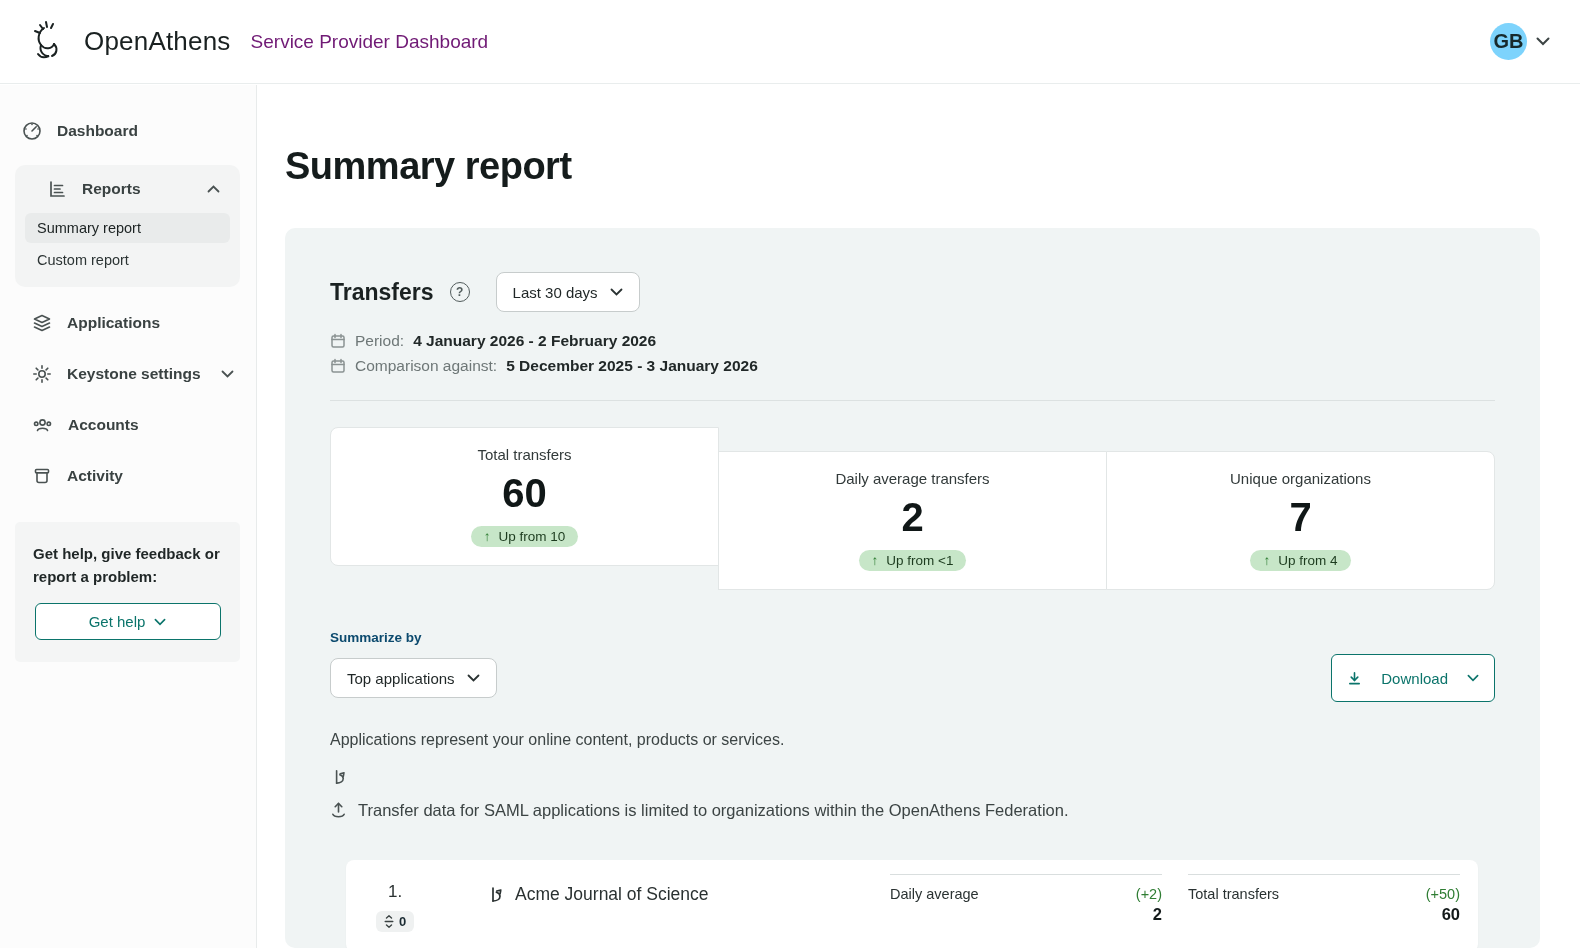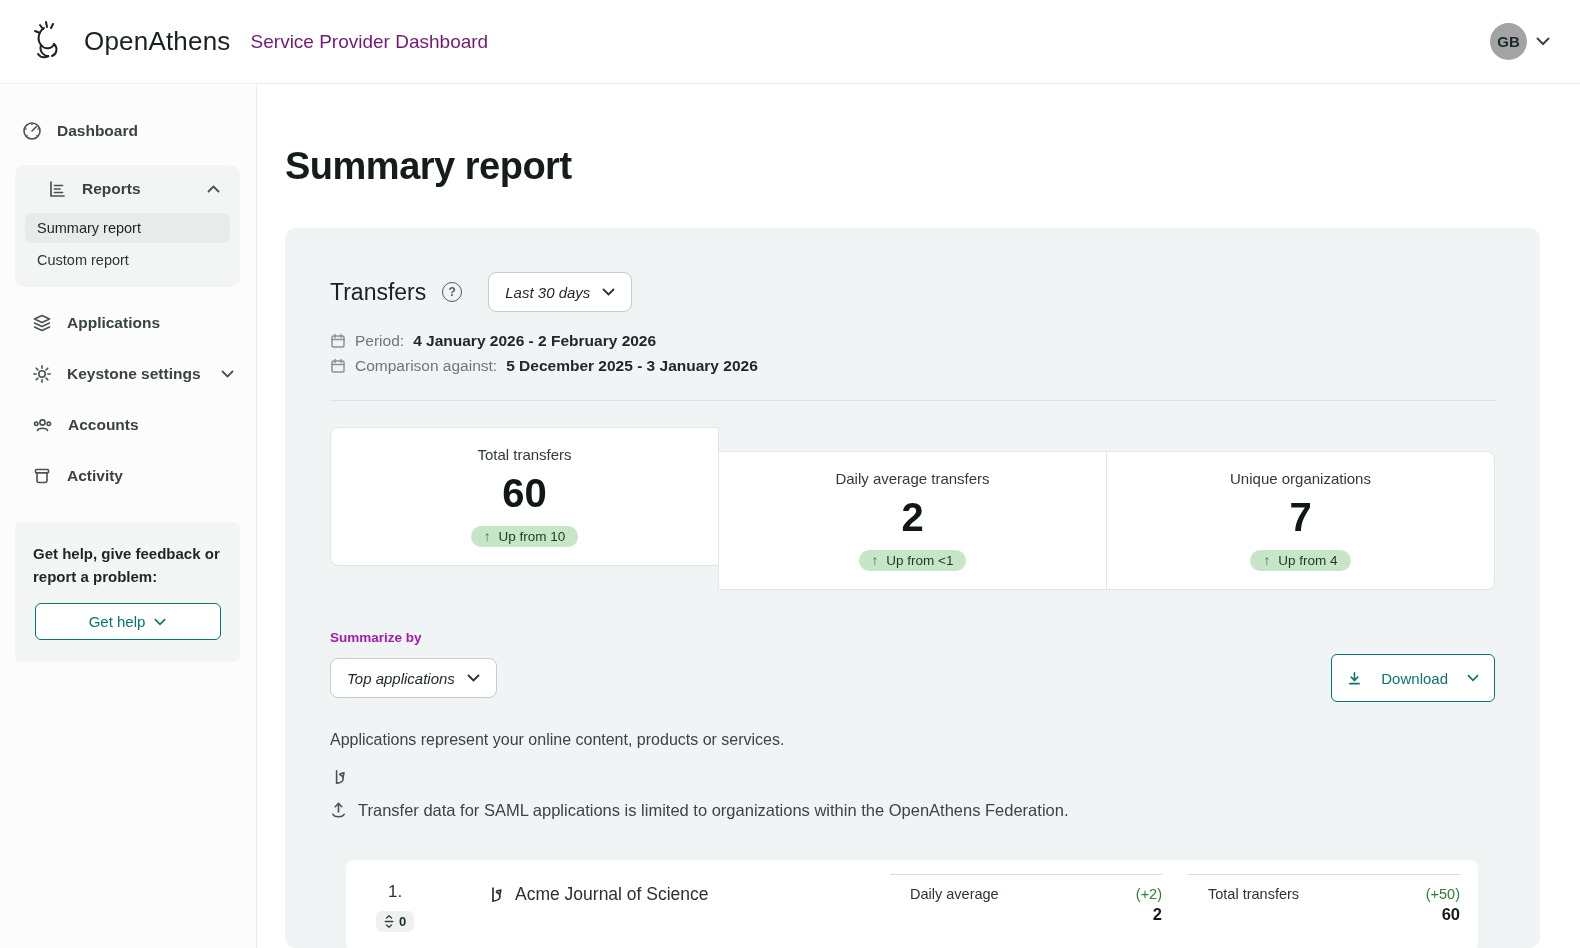--- a/index.html
+++ b/index.html
@@ -7,22 +7,22 @@
   *{box-sizing:border-box;}
   svg{display:block;}
 
   
   .header{position:absolute;top:0;left:0;right:0;height:84px;background:#fff;
     border-bottom:1px solid #e9eded;display:flex;align-items:center;padding:0 30px;}
   .brand{display:flex;align-items:center;gap:10px;}
   .brand-word{font-size:26px;font-weight:500;letter-spacing:.2px;color:#1a2121;}
   .app-title{font-size:19px;color:#701a75;margin-left:20px;}
   .header-right{margin-left:auto;display:flex;align-items:center;gap:9px;}
-  .avatar{width:37px;height:37px;border-radius:50%;background:#a3a3a3;display:flex;
-    align-items:center;justify-content:center;font-size:15px;font-weight:700;color:#17292b;}
+  .avatar{width:37px;height:37px;border-radius:50%;background:#7dd3fc;display:flex;
+    align-items:center;justify-content:center;font-size:20px;font-weight:700;color:#17292b;}
 
   
   .sidebar{position:absolute;top:85px;left:0;bottom:0;width:257px;background:#fcfcfc;
     border-right:1px solid #e8ebeb;padding-top:24px;}
   .nav-item{display:flex;align-items:center;height:44px;padding:0 22px 0 32px;gap:15px;
     font-size:15.5px;font-weight:700;color:#3a4242;cursor:pointer;margin-top:7px;}
   .nav-item:first-child{margin-top:0;padding-left:22px;}
   .nav-icon{color:#4a5252;flex:0 0 auto;}
   .nav-chev{margin-left:auto;color:#4a5252;}
   .reports-group{margin:12px 16px 0 15px;background:#f3f4f4;border-radius:10px;padding:2px 4px 10px;}
@@ -36,65 +36,65 @@
     background:#fff;color:#0b746b;font-size:15px;display:flex;align-items:center;justify-content:center;
     gap:9px;cursor:pointer;}
 
   
   .main{position:absolute;top:85px;left:258px;right:0;bottom:0;background:#fff;}
   .page-title{margin:60px 0 0 27px;font-size:38px;font-weight:700;letter-spacing:-.5px;color:#151c1c;}
   .panel{position:absolute;left:27px;top:143px;width:1255px;height:720px;background:#f0f4f4;
     border-radius:10px;padding:44px 45px 0;}
 
   .transfers-row{display:flex;align-items:center;gap:16px;}
-  .transfers-h{font-size:23px;font-weight:400;color:#1a2121;}
+  .transfers-h{font-size:23px;font-weight:700;color:#1a2121;}
   .qmark{width:20px;height:20px;border:1.6px solid #525c5c;border-radius:50%;display:flex;
     align-items:center;justify-content:center;font-size:12px;font-weight:700;color:#525c5c;}
   .select-btn{display:flex;align-items:center;gap:12px;background:#fff;border:1px solid #c7cccc;
-    border-radius:8px;height:40px;padding:8px 16px;font-size:15px;color:#1f2626;cursor:pointer;font-style:italic;}
+    border-radius:8px;height:40px;padding:8px 16px;font-size:15px;color:#1f2626;cursor:pointer;}
   .range-btn{margin-left:10px;}
   .date-row{display:flex;align-items:center;gap:9px;margin-top:20px;font-size:15.5px;}
   .date-row + .date-row{margin-top:7px;}
   .date-label{color:#6e7777;}
   .date-value{font-weight:700;color:#212828;}
   .cal-icon{color:#8a9292;}
   .divider{margin-top:25px;border-top:1px solid #dce1e1;}
 
   .stats{display:flex;margin-top:26px;}
   .stat-card{flex:1;height:139px;background:#fff;border:1px solid #e2e6e6;display:flex;
     flex-direction:column;align-items:center;justify-content:center;}
   .stat-card + .stat-card{margin-left:-1px;margin-top:24px;}
   .stat-card:first-child{border-radius:8px 0 0 8px;}
   .stat-card:last-child{border-radius:0 8px 8px 0;}
   .stat-label{font-size:15px;color:#323a3a;}
   .stat-value{font-size:40px;font-weight:700;color:#101717;margin:10px 0 13px;line-height:1;}
   .badge{background:#c7e6c8;border-radius:12px;padding:3px 13px;font-size:13.5px;color:#1c3b1e;
     display:flex;align-items:center;gap:8px;}
   .badge .arrow{color:#2f7d33;font-weight:700;}
 
-  .summarize-label{margin-top:40px;font-size:13.5px;font-weight:700;color:#a21caf;}
+  .summarize-label{margin-top:40px;font-size:13.5px;font-weight:700;color:#0c4a6e;}
   .controls-row{display:flex;align-items:center;margin-top:9px;}
   .download-btn{margin-left:auto;display:flex;align-items:center;gap:19px;background:#fff;
     border:1px solid #0b746b;border-radius:6px;height:48px;padding:0 15px;color:#0b746b;
     font-size:15px;cursor:pointer;}
   .desc{margin-top:26px;font-size:16px;color:#3c4444;line-height:24.5px;}
   .note-row{display:flex;align-items:center;gap:11px;margin-top:15px;font-size:16.5px;color:#3c4444;}
   .note-icon{color:#4a5252;flex:0 0 auto;}
 
   .row-card{margin:40px 17px 0 16px;background:#fff;border-radius:8px;height:92px;
     box-shadow:0 1px 2px rgba(0,0,0,.04);display:flex;padding:14px 18px 14px 30px;}
   .rank-col{width:78px;display:flex;flex-direction:column;align-items:flex-start;padding-top:8px;}
   .rank-num{font-size:17px;color:#2a3131;margin-left:12px;}
   .rank-pill{margin-top:9px;background:#eff1f1;border-radius:6px;padding:3px 8px;display:flex;
     align-items:center;gap:5px;font-size:13px;font-weight:700;color:#1b2b33;}
   .app-name{display:flex;align-items:center;gap:11px;margin-left:32px;padding-top:10px;
     font-size:17.5px;color:#2a3131;align-self:flex-start;}
   .metrics{margin-left:auto;display:flex;gap:26px;}
   .metric{width:272px;border-top:1px solid #d9dede;padding-top:11px;align-self:flex-start;}
-  .metric-top{display:flex;justify-content:space-between;font-size:14.5px;color:#2a3232;margin-left:20px;}
+  .metric-top{display:flex;justify-content:space-between;font-size:14.5px;color:#2a3232;}
   .metric-delta{color:#2f7d33;}
   .metric-value{text-align:right;font-size:16.5px;font-weight:700;color:#131a1a;margin-top:3px;}
 </style>
 </head>
 <body>
 
 <div class="header">
   <div class="brand">
     <span>
       <svg width="44" height="44" viewBox="0 0 44 44" fill="none" stroke="#1a2121" stroke-width="2" stroke-linecap="round">

